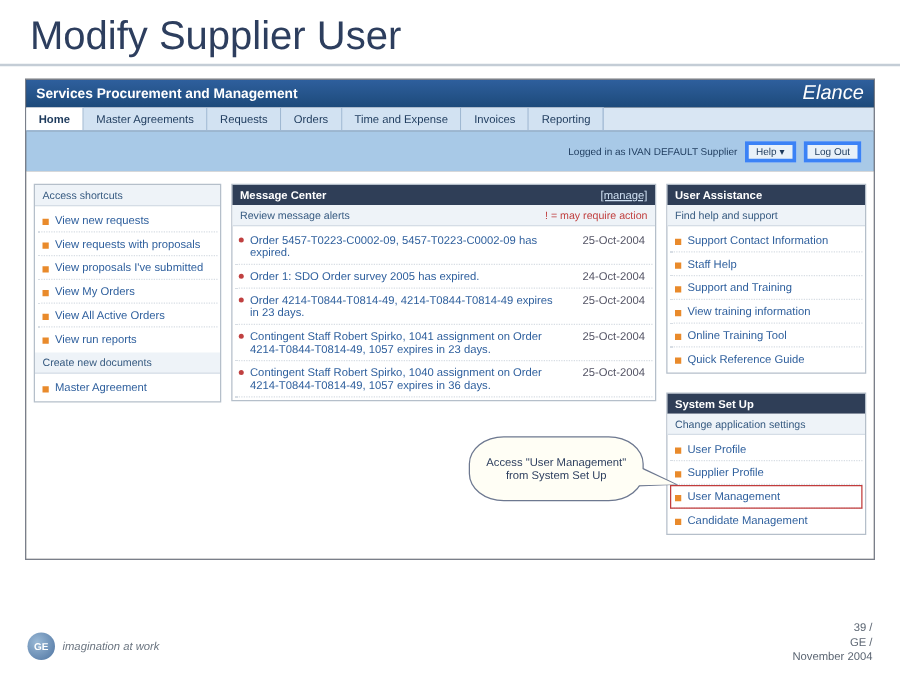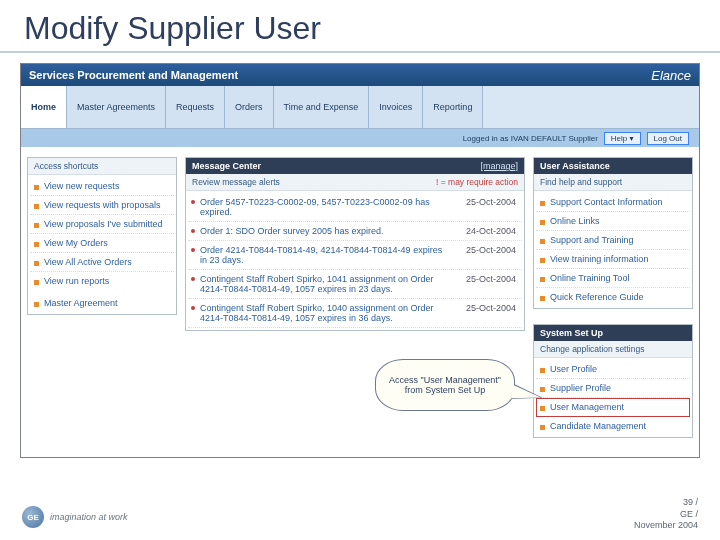--- a/index.html
+++ b/index.html
@@ -30,50 +30,50 @@
   .app-header {
     background: linear-gradient(#2e5f9d,#1d4a7a);
     color: #fff;
     height: 22px;
     display: flex;
     align-items: center;
     justify-content: space-between;
     padding: 0 8px;
   }
   .app-header-title { font-weight: bold; font-size: 11px; }
-  .brand { font-style: italic; font-size: 13px; }
+  .brand { font-style: italic; font-size: 16px; }
   .tabs {
     display: flex;
     background: #d9e6f3;
     border-bottom: 1px solid #9fb8d2;
   }
   .tab {
-    padding: 16px 10px;
+    padding: 4px 10px;
     font-size: 9px;
     color: #1d3a5c;
     border-right: 1px solid #9fb8d2;
     background: #d2e2f2;
     cursor: pointer;
     text-align: center;
   }
   .tab.active { background: #fff; font-weight: bold; }
   .loginbar {
     background: #a8c9e7;
-    height: 18px;
+    height: 32px;
     display: flex;
     justify-content: flex-end;
     align-items: center;
     gap: 6px;
     padding-right: 10px;
     font-size: 8px;
     color: #1d3a5c;
   }
   .loginbar .btn {
     background: #e8f1f9;
-    border: 1px solid #3b82f6;
+    border: 3px solid #3b82f6;
     padding: 1px 6px;
     font-size: 8px;
     cursor: pointer;
   }
   .content {
     display: flex;
     gap: 8px;
     padding: 10px 6px 10px 6px;
     background: #fff;
     min-height: 310px;
@@ -218,20 +218,23 @@
         <div class="panel-body">
           <ul class="link-list" id="ql-list">
               <li>View new requests</li>
               <li>View requests with proposals</li>
               <li>View proposals I've submitted</li>
               <li>View My Orders</li>
               <li>View All Active Orders</li>
               <li>View run reports</li>
             </ul>
         </div>
+        <div class="panel-sub">
+          <span>Create new documents</span>
+        </div>
         <div class="panel-body">
           <ul class="link-list" id="cd-list">
               <li>Master Agreement</li>
             </ul>
         </div>
       </div>
     </div>
 
     <div class="col col-mid">
       <div class="panel">
@@ -280,21 +283,21 @@
       <div class="panel">
         <div class="panel-hd">
           <span>User Assistance</span>
         </div>
         <div class="panel-sub">
           <span>Find help and support</span>
         </div>
         <div class="panel-body">
           <ul class="link-list" id="ua-list">
               <li>Support Contact Information</li>
-              <li>Online Links</li>
+              <li>Staff Help</li>
               <li>Support and Training</li>
               <li>View training information</li>
               <li>Online Training Tool</li>
               <li>Quick Reference Guide</li>
             </ul>
         </div>
       </div>
 
       <div class="panel">
         <div class="panel-hd">

